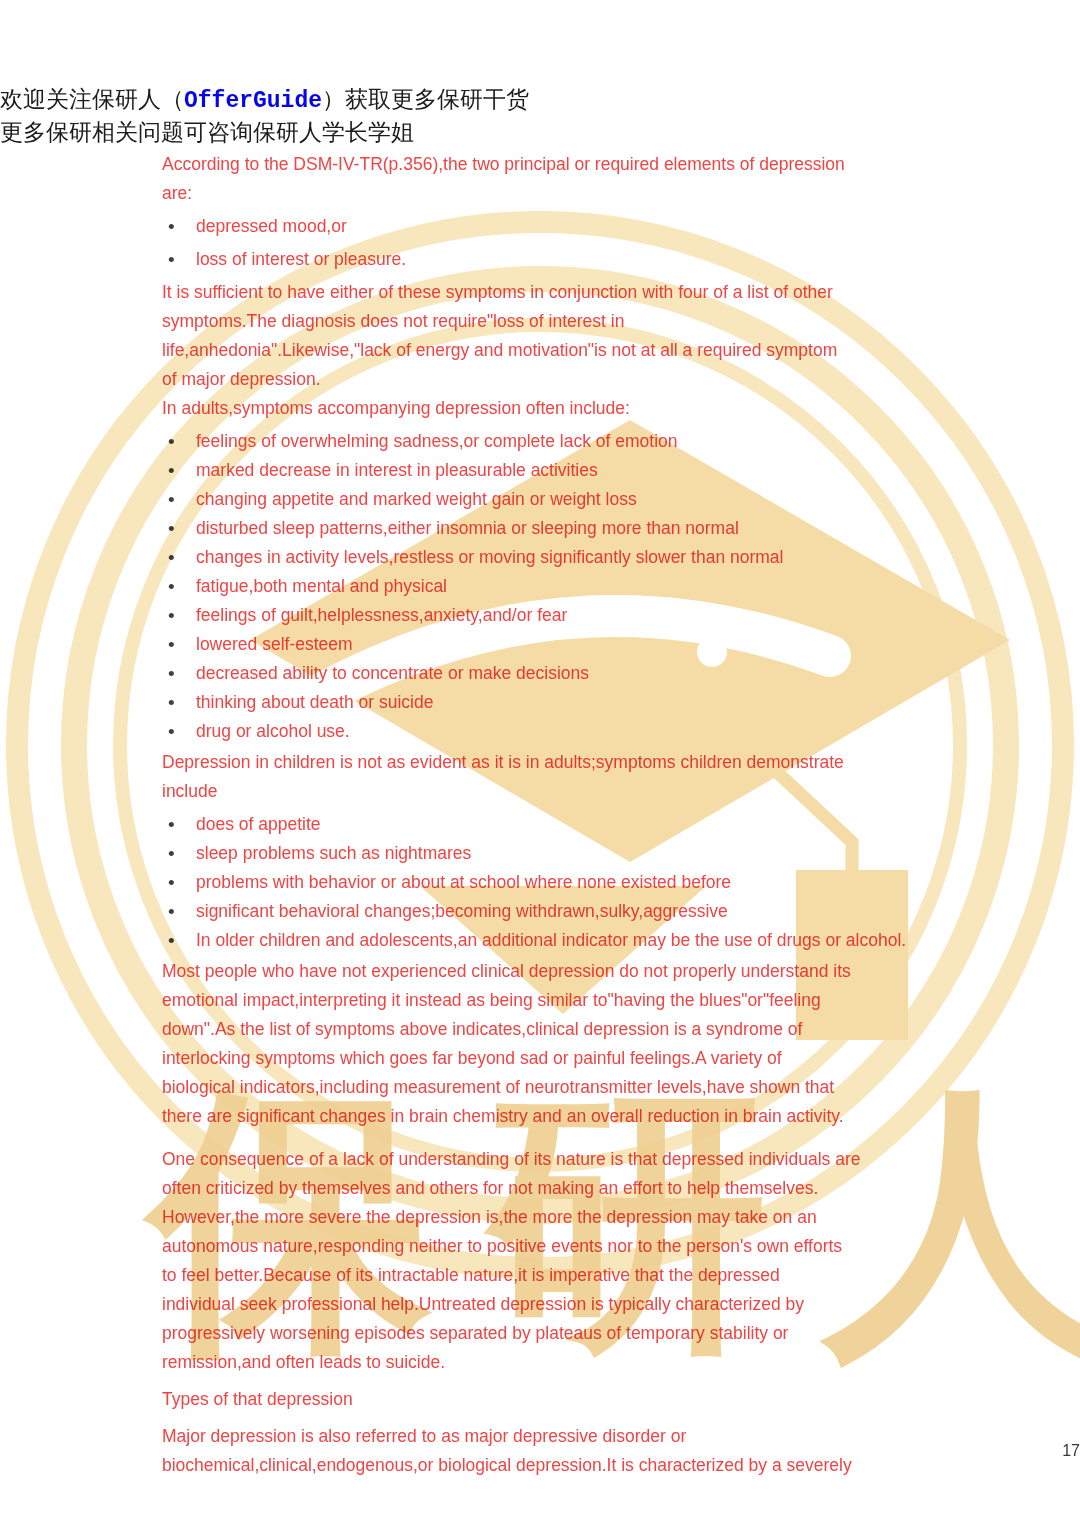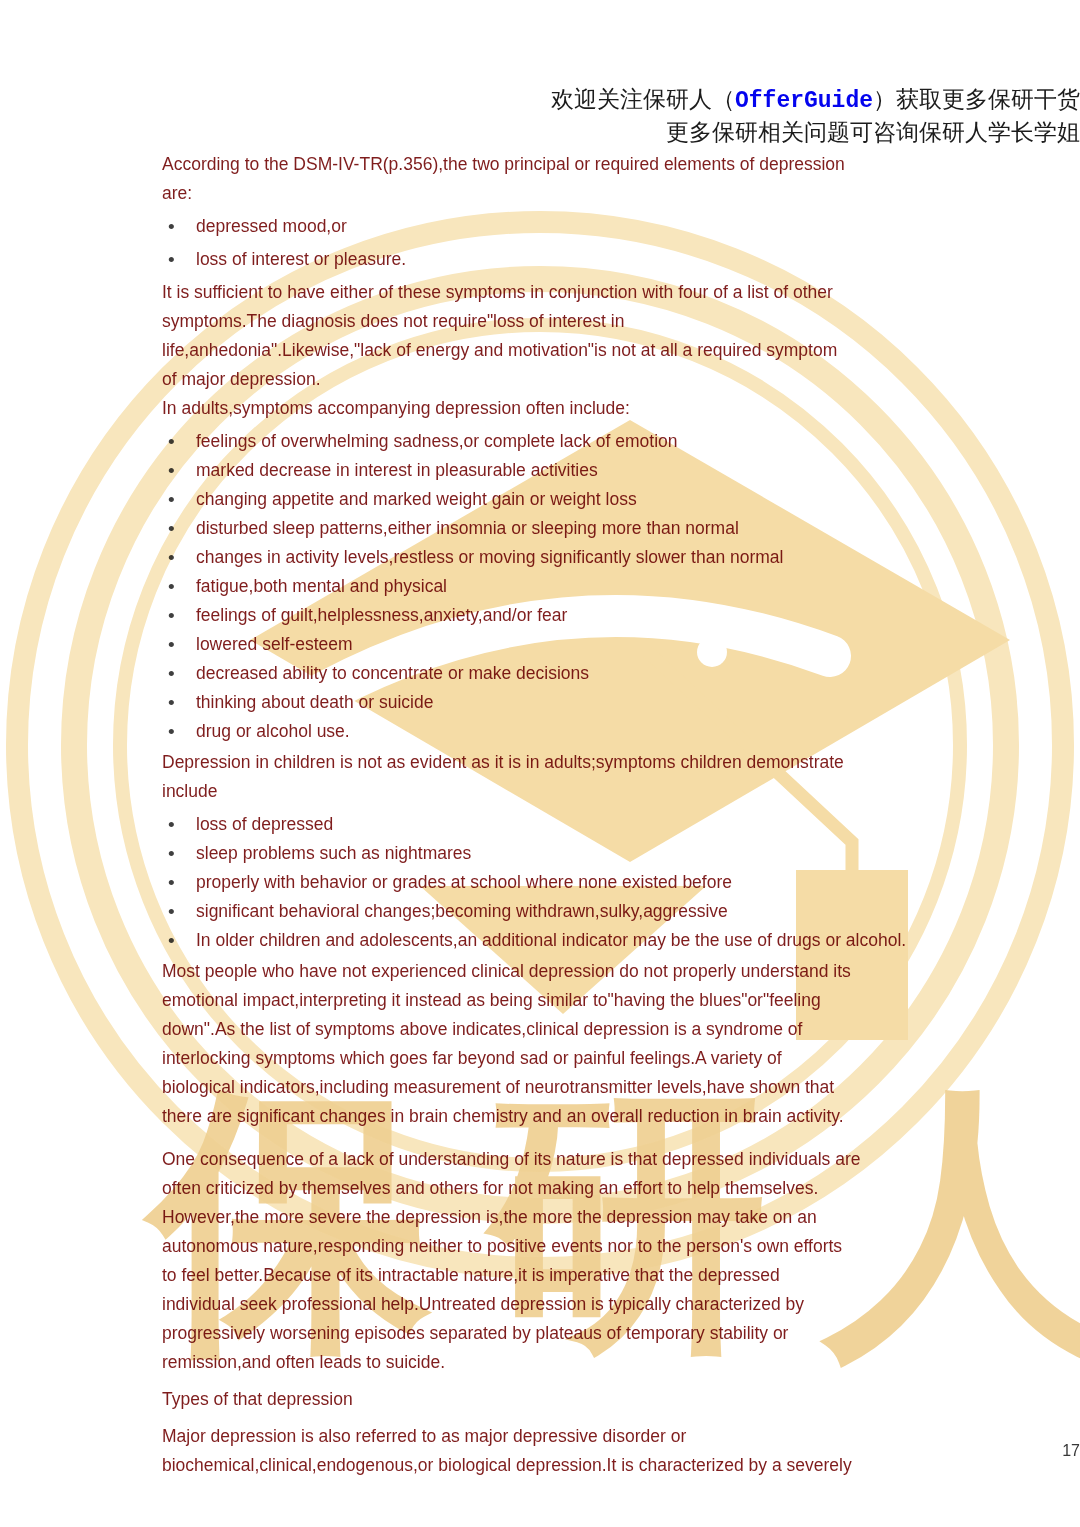--- a/index.html
+++ b/index.html
@@ -18,38 +18,38 @@
     inset: 0;
     z-index: 5;
     pointer-events: none;
     mix-blend-mode: multiply;
   }
   
   .header {
     position: relative;
     z-index: 2;
     padding-top: 84px;
-    text-align: right;
+    text-align: left;
     font-family: "Liberation Serif", "DejaVu Serif", serif;
     font-size: 23px;
     line-height: 31px;
     color: #1c1c1c;
   }
   .brand {
     font-family: "Liberation Mono", "DejaVu Sans Mono", monospace;
     font-weight: bold;
     color: #0404ee;
   }
   
   .content {
     position: relative;
     z-index: 2;
     margin: 2px 0 0 162px;
     width: 772px;
-    color: #7f1d1d;
+    color: #ef4444;
     font-size: 17.5px;
     line-height: 29px;
   }
   .para { margin: 0; white-space: pre-line; }
   .para.gap-lg { margin-top: 14px; }
   .para.gap-sm { margin-top: 8px; }
   ul.blist {
     margin: 4px 0 2px 0;
     padding: 0;
     list-style: none;
@@ -110,23 +110,23 @@
         <li>fatigue,both mental and physical</li>
         <li>feelings of guilt,helplessness,anxiety,and/or fear</li>
         <li>lowered self-esteem</li>
         <li>decreased ability to concentrate or make decisions</li>
         <li>thinking about death or suicide</li>
         <li>drug or alcohol use.</li>
       </ul>
     <p class="para">Depression in children is not as evident as it is in adults;symptoms children demonstrate
 include</p>
     <ul class="blist">
-        <li>loss of depressed</li>
+        <li>does of appetite</li>
         <li>sleep problems such as nightmares</li>
-        <li>properly with behavior or grades at school where none existed before</li>
+        <li>problems with behavior or about at school where none existed before</li>
         <li>significant behavioral changes;becoming withdrawn,sulky,aggressive</li>
         <li>In older children and adolescents,an additional indicator may be the use of drugs or alcohol.</li>
       </ul>
     <p class="para">Most people who have not experienced clinical depression do not properly understand its
 emotional impact,interpreting it instead as being similar to"having the blues"or"feeling
 down".As the list of symptoms above indicates,clinical depression is a syndrome of
 interlocking symptoms which goes far beyond sad or painful feelings.A variety of
 biological indicators,including measurement of neurotransmitter levels,have shown that
 there are significant changes in brain chemistry and an overall reduction in brain activity.</p>
     <p class="para gap-lg">One consequence of a lack of understanding of its nature is that depressed individuals are

